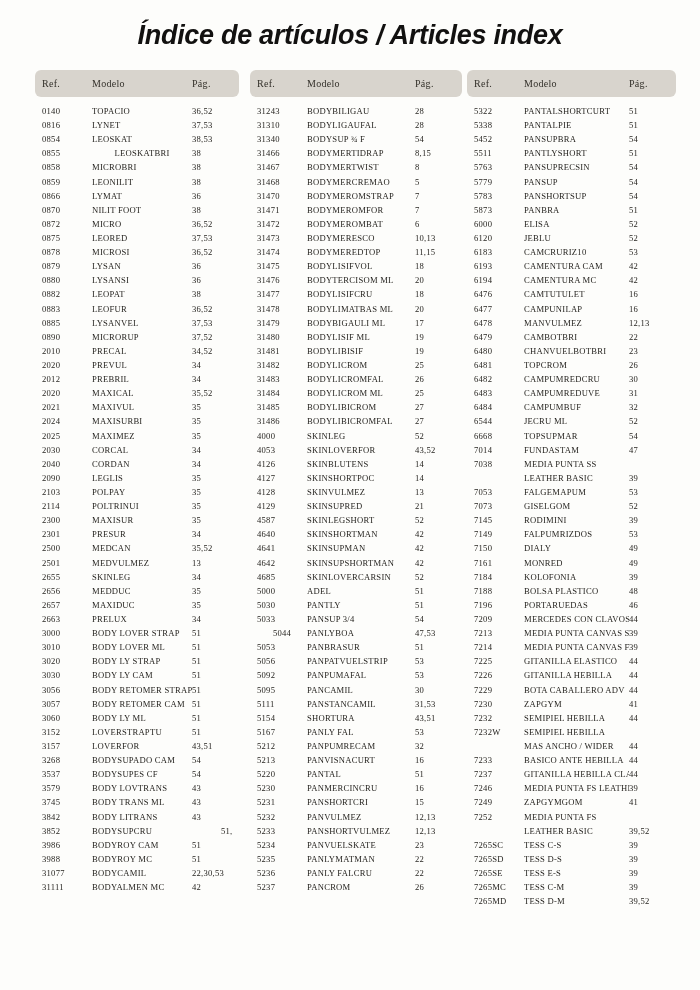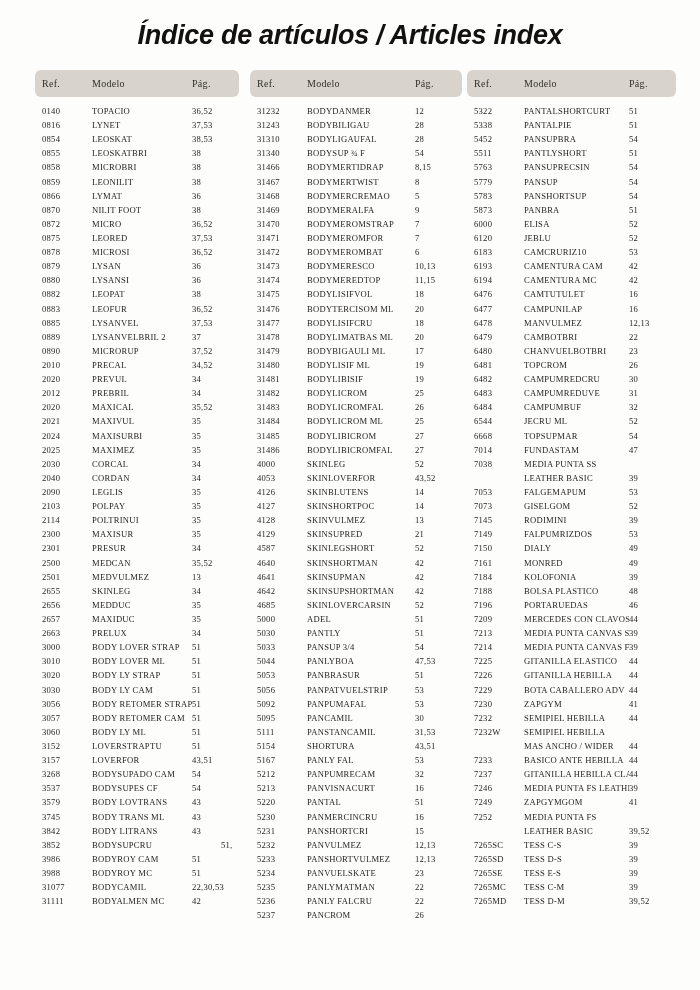--- a/index.html
+++ b/index.html
@@ -57,21 +57,21 @@
           <span class="cell" style="color: rgb(38, 36, 32);">LYNET</span>
           <span class="cell" style="color: rgb(38, 36, 32);">37,53</span>
         </div>
         <div class="row">
           <span class="cell" style="color: rgb(38, 36, 32);">0854</span>
           <span class="cell" style="color: rgb(38, 36, 32);">LEOSKAT</span>
           <span class="cell" style="color: rgb(38, 36, 32);">38,53</span>
         </div>
         <div class="row">
           <span class="cell" style="color: rgb(38, 36, 32);">0855</span>
-          <span class="cell" style="color: rgb(38, 36, 32);">LEOSKATBRI</span>
+          <span class="cell" style="color: rgb(38, 36, 32); text-align: center;">LEOSKATBRI</span>
           <span class="cell" style="color: rgb(38, 36, 32);">38</span>
         </div>
         <div class="row">
           <span class="cell" style="color: rgb(38, 36, 32);">0858</span>
           <span class="cell" style="color: rgb(38, 36, 32);">MICROBRI</span>
           <span class="cell" style="color: rgb(38, 36, 32);">38</span>
         </div>
         <div class="row">
           <span class="cell" style="color: rgb(38, 36, 32);">0859</span>
           <span class="cell" style="color: rgb(38, 36, 32);">LEONILIT</span>
@@ -119,25 +119,20 @@
         </div>
         <div class="row">
           <span class="cell" style="color: rgb(38, 36, 32);">0883</span>
           <span class="cell" style="color: rgb(38, 36, 32);">LEOFUR</span>
           <span class="cell" style="color: rgb(38, 36, 32);">36,52</span>
         </div>
         <div class="row">
           <span class="cell" style="color: rgb(38, 36, 32);">0885</span>
           <span class="cell" style="color: rgb(38, 36, 32);">LYSANVEL</span>
           <span class="cell" style="color: rgb(38, 36, 32);">37,53</span>
-        </div>
-        <div class="row">
-          <span class="cell" style="color: rgb(38, 36, 32);">0889</span>
-          <span class="cell" style="color: rgb(38, 36, 32);">LYSANVELBRIL 2</span>
-          <span class="cell" style="color: rgb(38, 36, 32);">37</span>
         </div>
         <div class="row">
           <span class="cell" style="color: rgb(38, 36, 32);">0890</span>
           <span class="cell" style="color: rgb(38, 36, 32);">MICRORUP</span>
           <span class="cell" style="color: rgb(38, 36, 32);">37,52</span>
         </div>
         <div class="row">
           <span class="cell" style="color: rgb(38, 36, 32);">2010</span>
           <span class="cell" style="color: rgb(38, 36, 32);">PRECAL</span>
           <span class="cell" style="color: rgb(38, 36, 32);">34,52</span>
@@ -336,25 +331,20 @@
   </div>
 
   <div class="col col1">
     <div class="colheader" style="background: rgb(216, 212, 205);">
       <span>Ref.</span>
       <span>Modelo</span>
       <span>Pág.</span>
     </div>
     <div class="rows">
         <div class="row">
-          <span class="cell" style="color: rgb(38, 36, 32);">31232</span>
-          <span class="cell" style="color: rgb(38, 36, 32);">BODYDANMER</span>
-          <span class="cell" style="color: rgb(38, 36, 32);">12</span>
-        </div>
-        <div class="row">
           <span class="cell" style="color: rgb(38, 36, 32);">31243</span>
           <span class="cell" style="color: rgb(38, 36, 32);">BODYBILIGAU</span>
           <span class="cell" style="color: rgb(38, 36, 32);">28</span>
         </div>
         <div class="row">
           <span class="cell" style="color: rgb(38, 36, 32);">31310</span>
           <span class="cell" style="color: rgb(38, 36, 32);">BODYLIGAUFAL</span>
           <span class="cell" style="color: rgb(38, 36, 32);">28</span>
         </div>
         <div class="row">
@@ -371,25 +361,20 @@
           <span class="cell" style="color: rgb(38, 36, 32);">31467</span>
           <span class="cell" style="color: rgb(38, 36, 32);">BODYMERTWIST</span>
           <span class="cell" style="color: rgb(38, 36, 32);">8</span>
         </div>
         <div class="row">
           <span class="cell" style="color: rgb(38, 36, 32);">31468</span>
           <span class="cell" style="color: rgb(38, 36, 32);">BODYMERCREMAO</span>
           <span class="cell" style="color: rgb(38, 36, 32);">5</span>
         </div>
         <div class="row">
-          <span class="cell" style="color: rgb(38, 36, 32);">31469</span>
-          <span class="cell" style="color: rgb(38, 36, 32);">BODYMERALFA</span>
-          <span class="cell" style="color: rgb(38, 36, 32);">9</span>
-        </div>
-        <div class="row">
           <span class="cell" style="color: rgb(38, 36, 32);">31470</span>
           <span class="cell" style="color: rgb(38, 36, 32);">BODYMEROMSTRAP</span>
           <span class="cell" style="color: rgb(38, 36, 32);">7</span>
         </div>
         <div class="row">
           <span class="cell" style="color: rgb(38, 36, 32);">31471</span>
           <span class="cell" style="color: rgb(38, 36, 32);">BODYMEROMFOR</span>
           <span class="cell" style="color: rgb(38, 36, 32);">7</span>
         </div>
         <div class="row">
@@ -531,21 +516,21 @@
           <span class="cell" style="color: rgb(38, 36, 32);">5030</span>
           <span class="cell" style="color: rgb(38, 36, 32);">PANTLY</span>
           <span class="cell" style="color: rgb(38, 36, 32);">51</span>
         </div>
         <div class="row">
           <span class="cell" style="color: rgb(38, 36, 32);">5033</span>
           <span class="cell" style="color: rgb(38, 36, 32);">PANSUP 3/4</span>
           <span class="cell" style="color: rgb(38, 36, 32);">54</span>
         </div>
         <div class="row">
-          <span class="cell" style="color: rgb(38, 36, 32);">5044</span>
+          <span class="cell" style="color: rgb(38, 36, 32); text-align: center;">5044</span>
           <span class="cell" style="color: rgb(38, 36, 32);">PANLYBOA</span>
           <span class="cell" style="color: rgb(38, 36, 32);">47,53</span>
         </div>
         <div class="row">
           <span class="cell" style="color: rgb(38, 36, 32);">5053</span>
           <span class="cell" style="color: rgb(38, 36, 32);">PANBRASUR</span>
           <span class="cell" style="color: rgb(38, 36, 32);">51</span>
         </div>
         <div class="row">
           <span class="cell" style="color: rgb(38, 36, 32);">5056</span>

